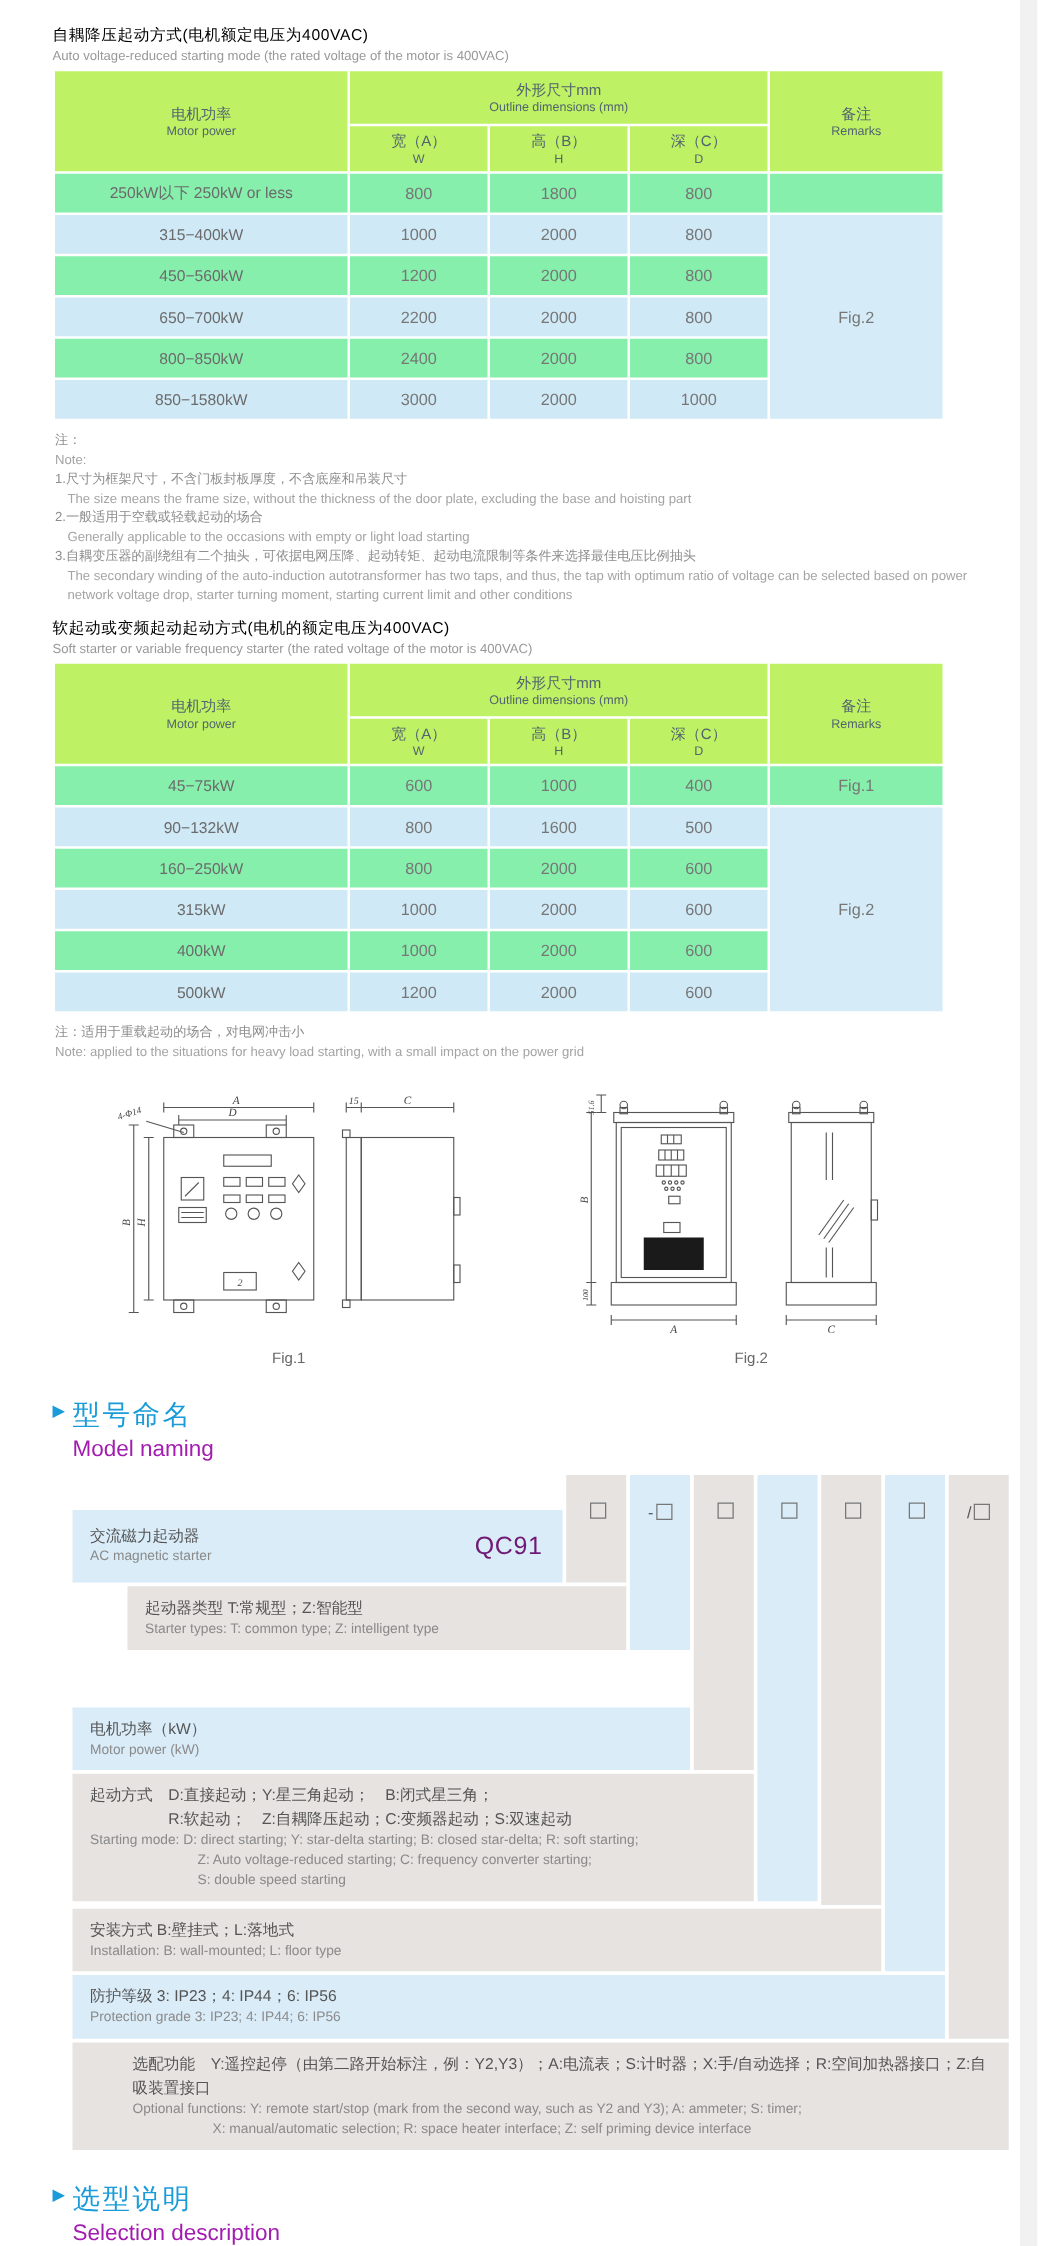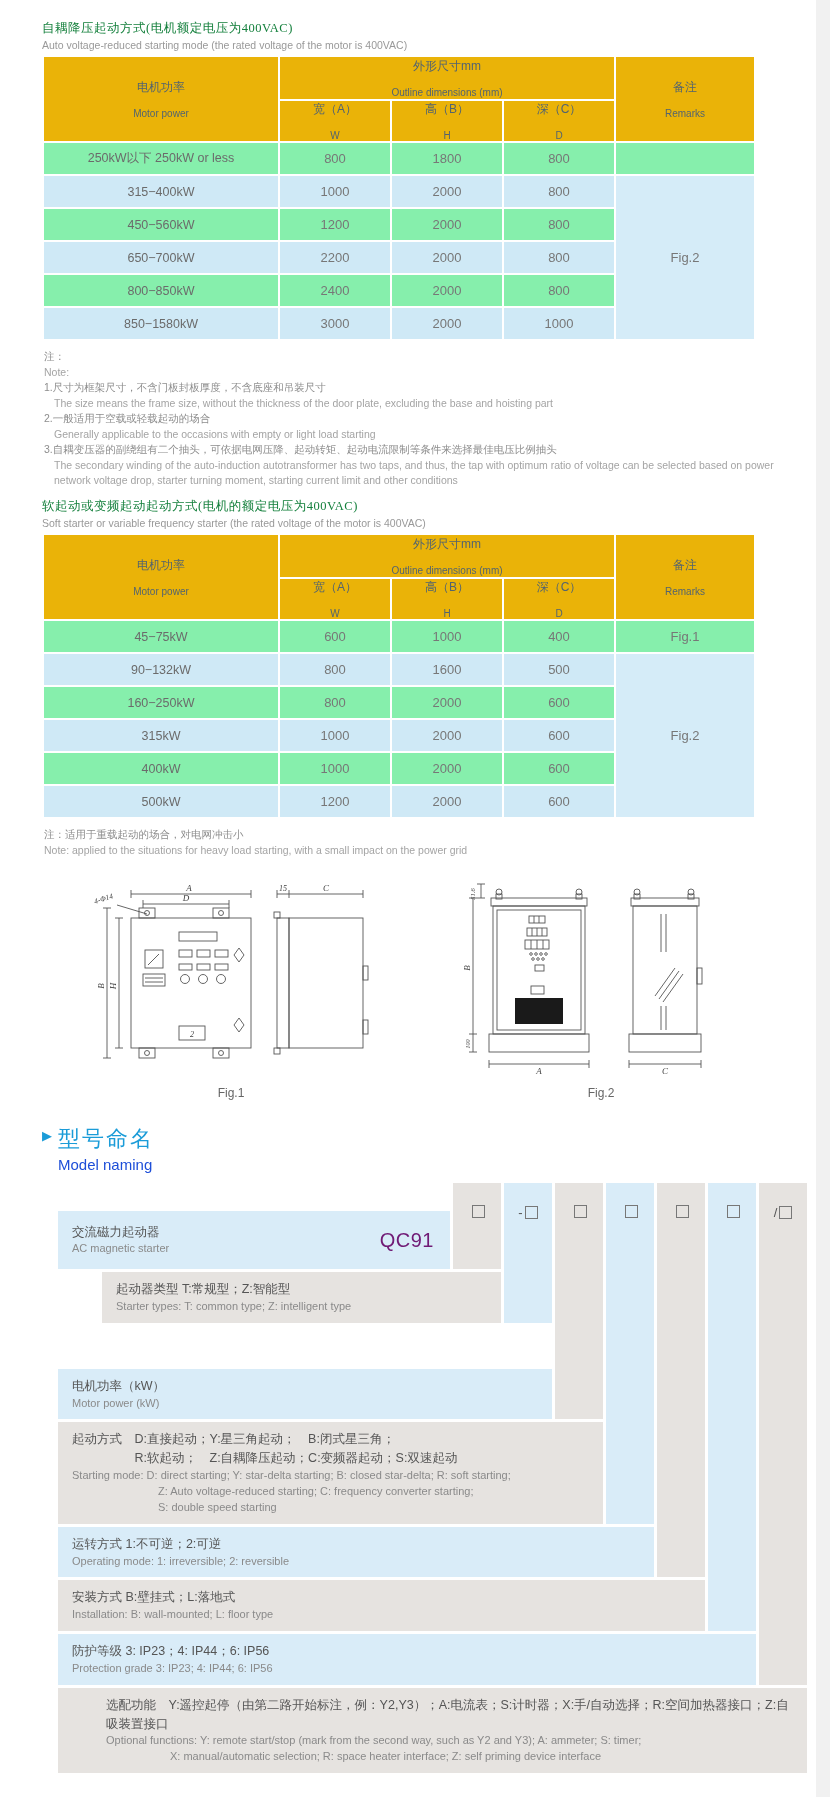--- a/index.html
+++ b/index.html
@@ -8,32 +8,32 @@
     width: 830px; height: 1797px; overflow: hidden;
     background: #ffffff;
     font-family: "Liberation Sans", "DejaVu Sans", sans-serif;
     position: relative;
   }
   .page { padding: 20px 40px 0 42px; position: relative; }
   .edge-strip { position:absolute; right:0; top:0; width:14px; height:1797px; background:#f1f1f1; }
 
   
   .blk-title { margin-bottom: 4px; }
-  .blk-title .zh { font-size: 12.5px; color: #15803d; letter-spacing: .5px; font-family: Liberation Serif, serif; }
+  .blk-title .zh { font-size: 12.5px; color: #000000; letter-spacing: .5px; }
   .blk-title .en { font-size: 10.5px; color: #999; margin-top: 2px; }
 
   
   table.dim { border-collapse: separate; border-spacing: 2px; width: 708px; table-layout: fixed; }
   table.dim col.c-power { width: 234px; }
   table.dim col.c-dim { width: 110px; }
   table.dim col.c-rem { width: 138px; }
   table.dim td { text-align: center; vertical-align: middle; }
-  td.hdr { background: #eab308; color: #53646f; }
+  td.hdr { background: #bef264; color: #53646f; }
   td.hdr .zh { font-size: 12px; }
-  td.hdr .en { font-size: 10px; margin-top: 12px; }
+  td.hdr .en { font-size: 10px; margin-top: 0; }
   td.hdr.h-top { height: 42px; }
   td.hdr.h-sub { height: 36px; }
   tr.body-row { height: 31px; }
   tr.body-row td { font-size: 13px; color: #777; }
   tr.body-row td.powercell { font-size: 12.5px; color: #6b6b6b; }
   .rowA { background: #86efac; }
   .rowB { background: #cfe9f6; }
   td.rem-merged { background: #d5ecf8; font-size: 12px; color: #666; }
   td.rem-single { font-size: 12px; color: #666; }
 
@@ -46,21 +46,21 @@
   
   .figures { display: flex; justify-content: center; gap: 70px; margin-top: 22px; }
   .figblock { text-align: center; }
   .figcap { font-size: 12px; color: #666; margin-top: 2px; }
   svg text { font-family: "Liberation Serif", "DejaVu Serif", serif; font-style: italic; fill: #444; }
 
   
   .sec-hdr { display: flex; align-items: flex-start; margin: 24px 0 10px 0; }
   .sec-hdr .tri { color: #1b9cd8; font-size: 13px; margin: 4px 6px 0 0; font-style: normal; }
   .sec-hdr .sec-zh { font-size: 22px; color: #1b9cd8; letter-spacing: 2px; }
-  .sec-hdr .sec-en { font-size: 15px; color: #1d4ed8; margin-top: 2px; }
+  .sec-hdr .sec-en { font-size: 18px; color: #a21caf; margin-top: 2px; }
 
   
   .mgrid {
     display: grid;
     grid-template-columns: 392px repeat(7, 48px);
     gap: 3px;
     width: 747px;
     margin-left: 16px;
   }
   .mcell { padding: 8px 14px; }
@@ -501,24 +501,20 @@
     <div class="mcell mblue r3" style="grid-column:1/4;grid-row:3;margin-top:43px;">
       <div class="zh">电机功率（kW）</div>
       <div class="en">Motor power (kW)</div>
     </div>
     <div class="mcell mgray r4" style="grid-column:1/5;grid-row:4;">
       <div class="zh"><span>起动方式</span>　<span class="zhdetail"><span>D:直接起动；Y:星三角起动；　B:闭式星三角；</span><br><span>R:软起动；　Z:自耦降压起动；C:变频器起动；S:双速起动</span></span></div>
       <div class="en">Starting mode: D: direct starting; Y: star-delta starting; B: closed star-delta; R: soft starting;</div>
       <div class="en ind1">Z: Auto voltage-reduced starting; C: frequency converter starting;</div>
       <div class="en ind1">S: double speed starting</div>
     </div>
-    <div class="mcell mblue r5" style="grid-column:1/6;grid-row:5;">
-      <div class="zh">运转方式 1:不可逆；2:可逆</div>
-      <div class="en">Operating mode: 1: irreversible; 2: reversible</div>
-    </div>
     <div class="mcell mgray r6" style="grid-column:1/7;grid-row:6;">
       <div class="zh">安装方式 B:壁挂式；L:落地式</div>
       <div class="en">Installation: B: wall-mounted;  L: floor type</div>
     </div>
     <div class="mcell mblue r7" style="grid-column:1/8;grid-row:7;">
       <div class="zh">防护等级 3: IP23；4: IP44；6: IP56</div>
       <div class="en">Protection grade  3: IP23;  4: IP44;  6: IP56</div>
     </div>
     <div class="mcell mgray r8" style="grid-column:1/9;grid-row:8;">
       <div class="zh">选配功能　Y:遥控起停（由第二路开始标注，例：Y2,Y3）；A:电流表；S:计时器；X:手/自动选择；R:空间加热器接口；Z:自吸装置接口</div>

